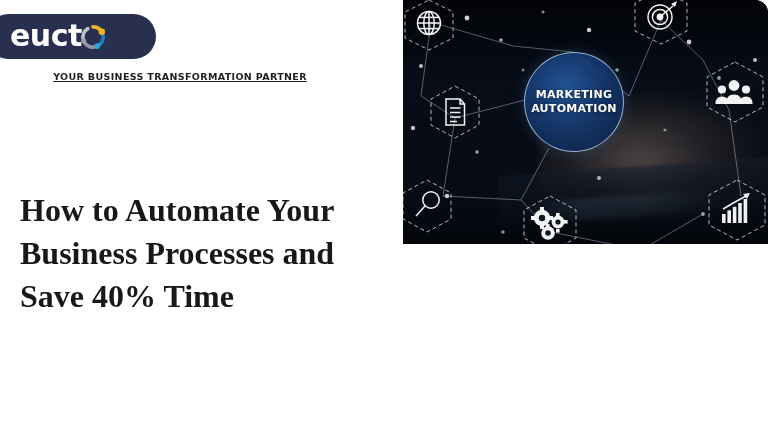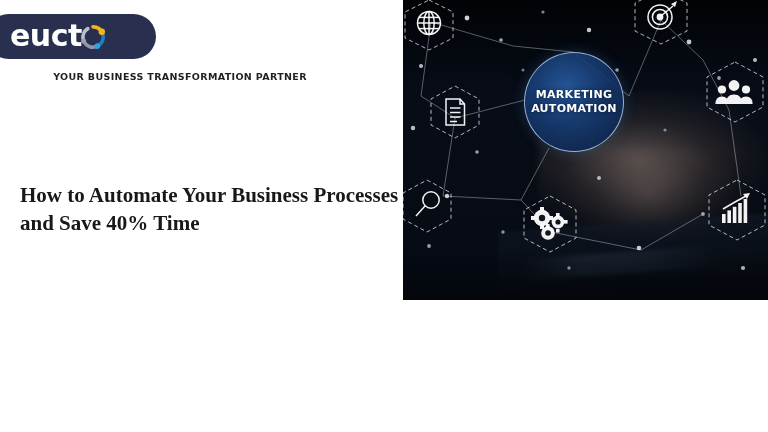--- a/index.html
+++ b/index.html
@@ -12,20 +12,21 @@
     height: 432px;
     overflow: hidden;
     font-family: "Liberation Sans", sans-serif;
   }
   .slide {
     position: relative;
     width: 768px;
     height: 432px;
     background: #ffffff;
     overflow: hidden;
+    border-radius: 13px;
   }
 
   
   .left-panel {
     position: absolute;
     left: 0; top: 0;
     width: 403px;
     height: 432px;
     background: #ffffff;
   }
@@ -67,48 +68,49 @@
     position: absolute;
     left: 0;
     top: 71px;
     width: 360px;
     text-align: center;
     font-family: "DejaVu Sans", sans-serif;
     font-size: 9.5px;
     font-weight: 700;
     letter-spacing: 0.35px;
     color: #231f20;
+    text-decoration: underline;
   }
 
   .headline {
     position: absolute;
     left: 20px;
     top: 168px;
     width: 380px;
     font-family: "Liberation Serif", "DejaVu Serif", serif;
     font-weight: 700;
-    font-size: 21px;
+    font-size: 32px;
     line-height: 1.33;
     color: #18181a;
     letter-spacing: 0px;
   }
 
   
   .right-panel {
     position: absolute;
     left: 403px;
     top: 0;
     width: 365px;
     height: 432px;
   }
   .photo {
     position: absolute;
     left: 0; top: 0;
     width: 365px;
-    height: 300px;
+    height: 244px;
     overflow: hidden;
     background: #f9a8d4;
   }
   .photo-bg {
     position: absolute;
     inset: 0;
     background:
       radial-gradient(circle at 78% 62%, rgba(120,170,215,0.55) 0%, rgba(40,80,125,0.30) 26%, rgba(10,20,36,0.0) 58%),
       radial-gradient(ellipse at 62% 85%, rgba(150,190,225,0.35) 0%, rgba(15,30,52,0) 50%),
       radial-gradient(ellipse at 18% 55%, rgba(40,75,120,0.50) 0%, rgba(6,10,20,0) 62%),

